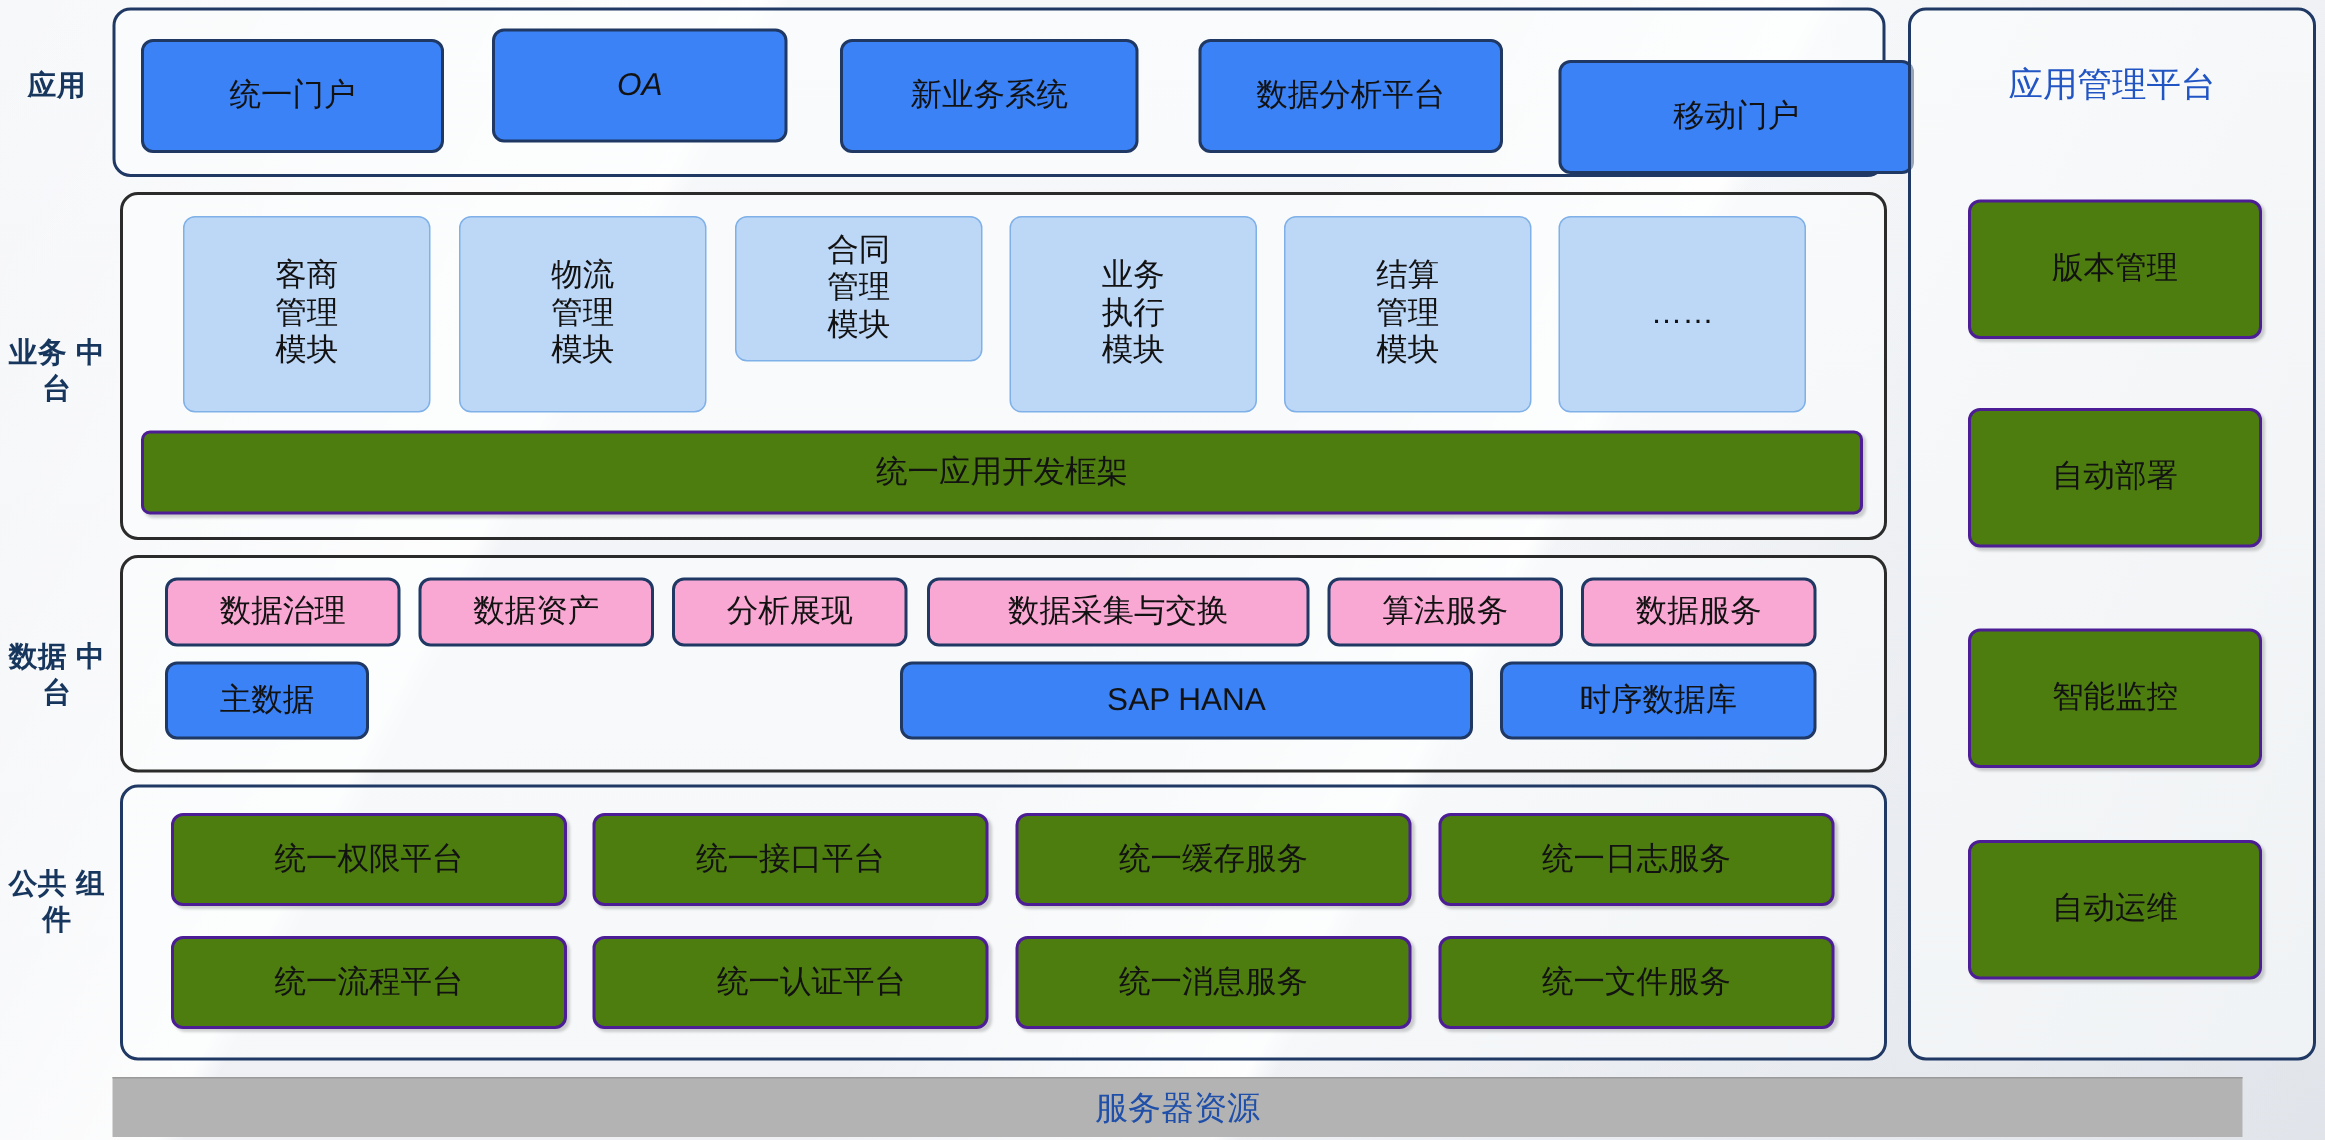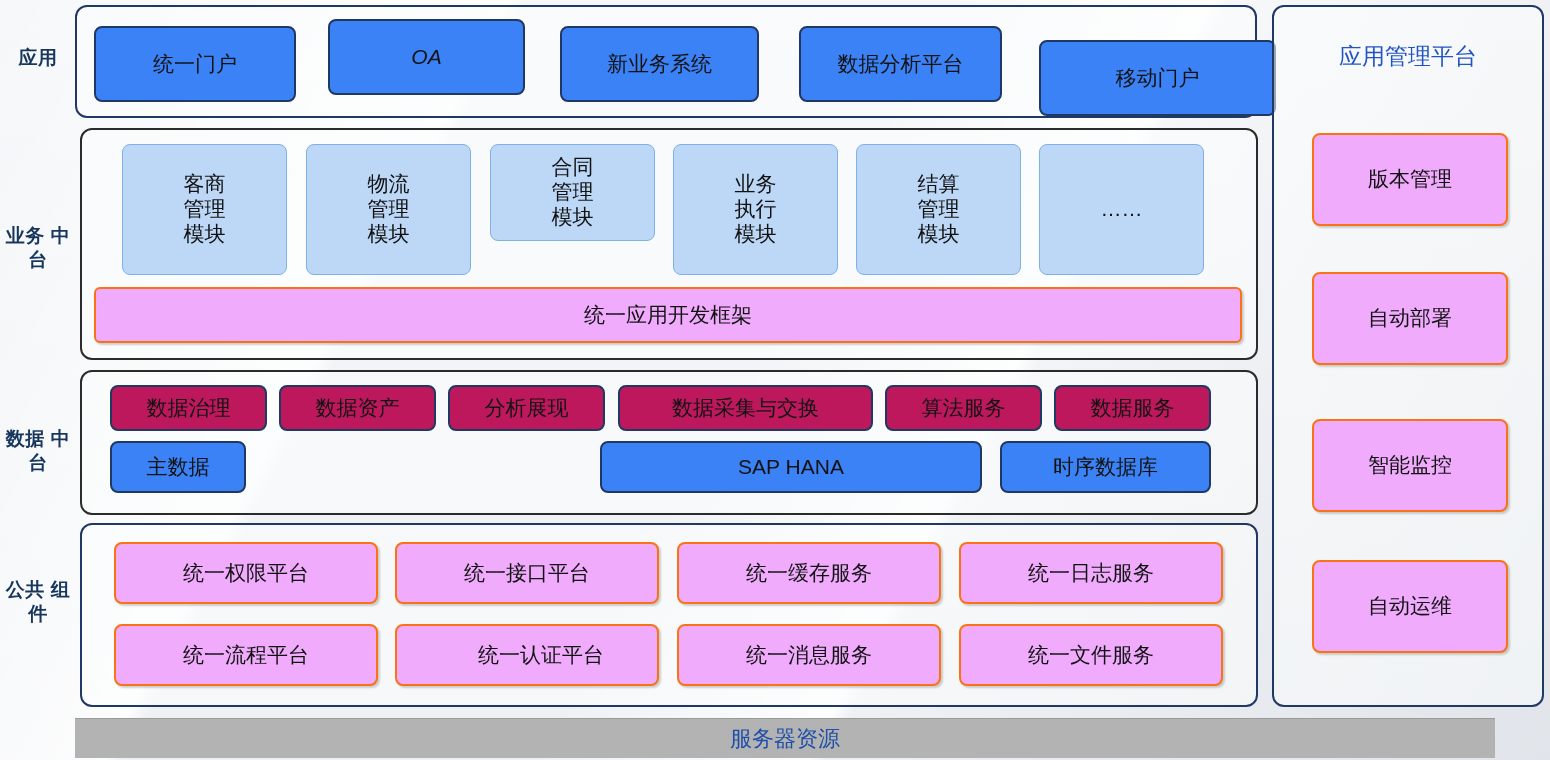--- a/index.html
+++ b/index.html
@@ -72,26 +72,26 @@
   
   .sty-gray-navy {
     background: #3b82f6;
     border: 2px solid #1F3864;
   }
   .sty-blue {
     background: #BDD7F7;
     border: 1.6px solid #7FB1E8;
   }
   .sty-yellow-dark {
-    background: #f0abfc;
-    border: 2px solid #f97316;
+    background: #4d7c0f;
+    border: 2px solid #4c1d95;
     box-shadow: 2px 2px 2px rgba(0,0,0,0.18);
   }
   .sty-green-navy {
-    background: #be185d;
+    background: #f9a8d4;
     border: 2px solid #1F3864;
   }
 
   
   #app-mgmt-panel {
     position: absolute;
     left: 1272px;
     top: 5px;
     width: 272px;
     height: 702px;

